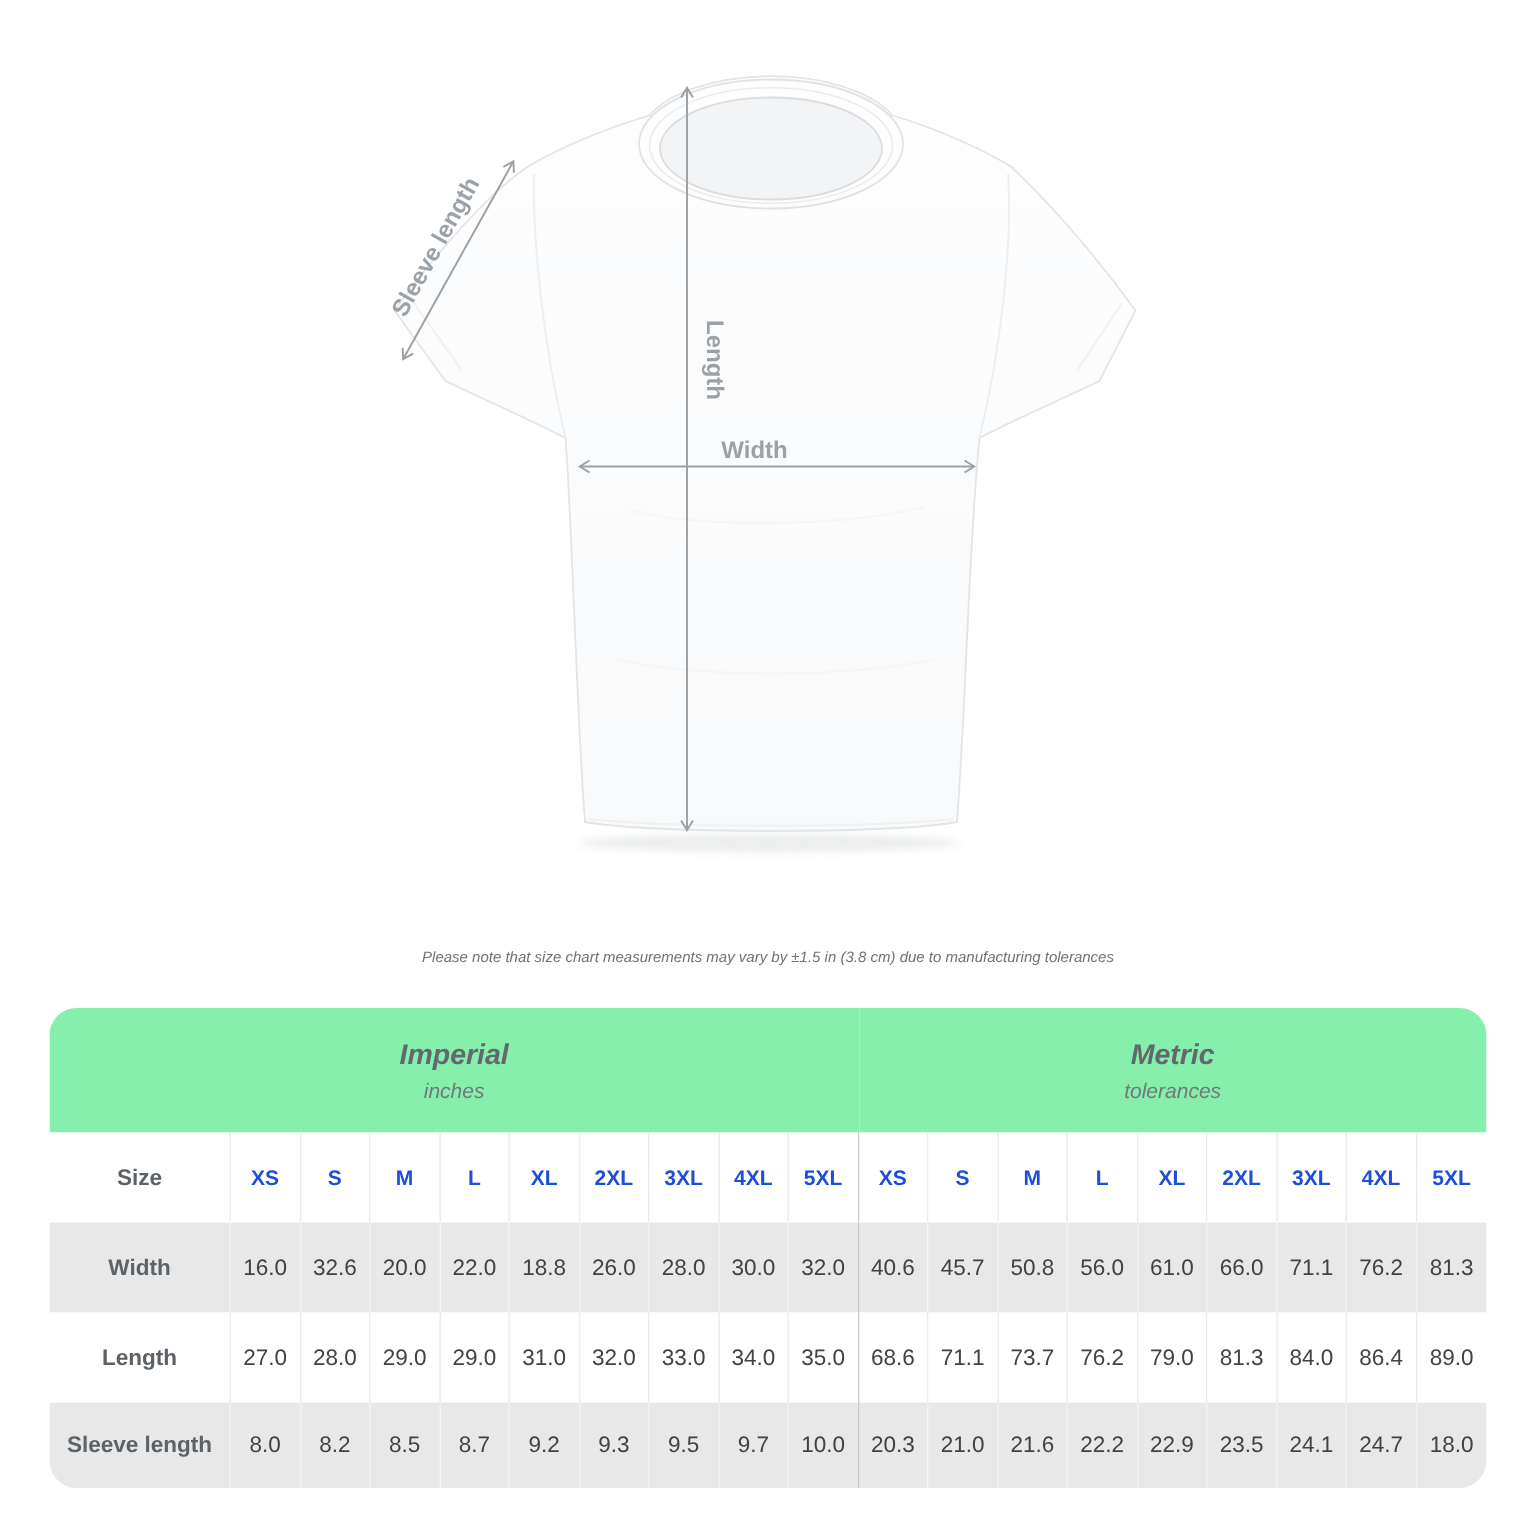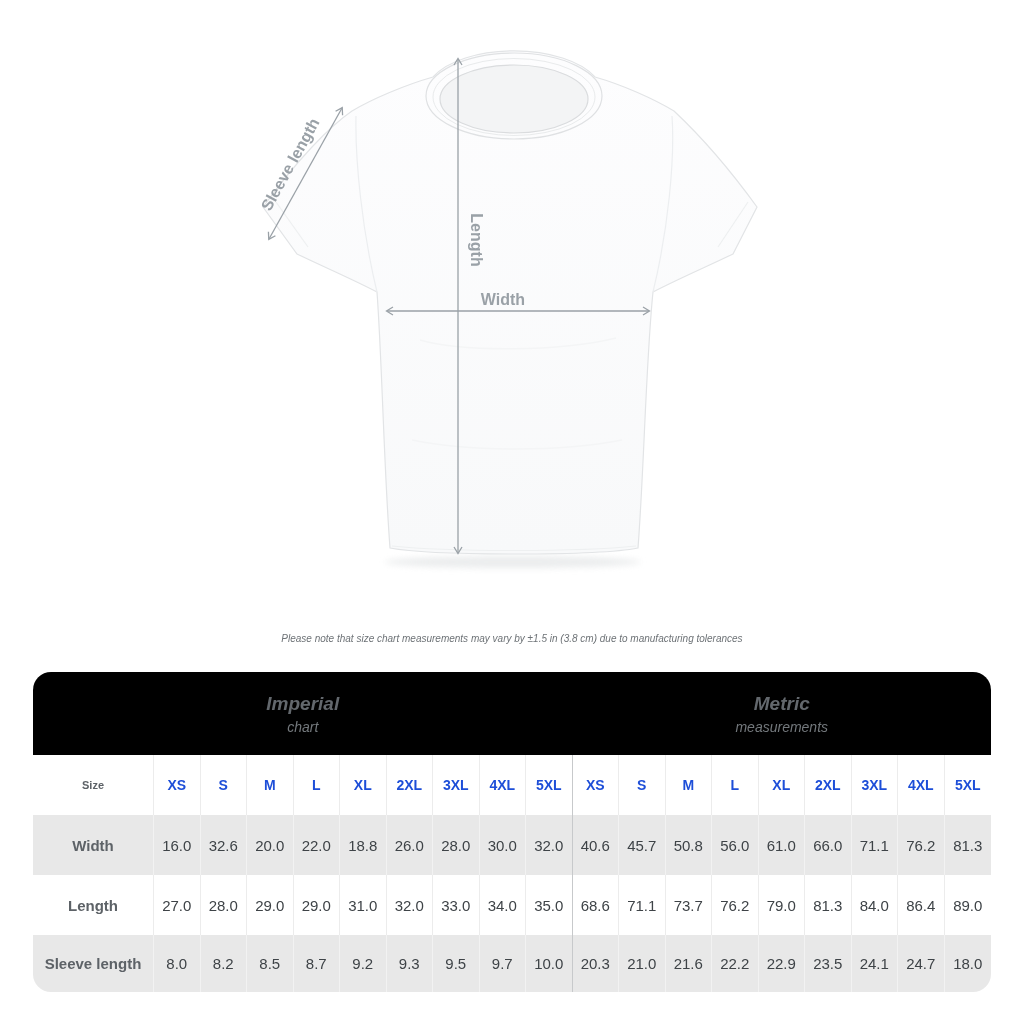--- a/index.html
+++ b/index.html
@@ -11,31 +11,31 @@
 
   .title{position:absolute;top:598px;left:0;width:100%;text-align:center;
     font-size:24px;font-weight:bold;color:#35383c;letter-spacing:.3px}
   .subtitle{position:absolute;top:633px;left:0;width:100%;text-align:center;
     font-size:10px;font-style:italic;color:#6d7276}
 
   .size-table{position:absolute;left:33px;top:672px;width:958px;height:320px;
     border-radius:18px;overflow:hidden;display:grid;
     grid-template-columns:121px repeat(18,1fr);
     grid-template-rows:83px 60px 60px 60px 57px;}
-  .band{background:#000000;display:flex;flex-direction:column;align-items:center;
+  .band{background:#86efac;display:flex;flex-direction:column;align-items:center;
     justify-content:center;row-gap:4px}
   .band.imperial{grid-row:1;grid-column:1 / span 10}
   .band.metric{grid-row:1;grid-column:11 / span 9}
   .g-label{font-size:19px;font-weight:bold;font-style:italic;color:#63686d}
   .g-sub{font-size:14px;font-style:italic;color:#73787c}
 
   .cell{display:flex;align-items:center;justify-content:center;background:#fff;
     border-right:1px solid #ececec;font-size:15px;color:#3e4347}
   .cell.hdr{font-weight:bold;font-size:14px;color:#1d4ed8}
-  .cell.corner{font-weight:bold;font-size:11px;color:#5d6267}
+  .cell.corner{font-weight:bold;font-size:15px;color:#5d6267}
   .cell.rowlabel{font-weight:bold;font-size:15px;color:#5d6267}
   .cell.shade{background:#e8e8e8;border-right-color:#f2f2f2}
   .cell.divider{border-right:1px solid #c7c9cb}
   .cell.last{border-right:none}
 </style>
 </head>
 <body>
 
 <div class="stage">
 
@@ -99,25 +99,25 @@
       <text x="503" y="305" text-anchor="middle">Width</text>
       <text transform="translate(295,167) rotate(-61)" text-anchor="middle">Sleeve length</text>
     </g>
   </svg>
 
   <div class="subtitle">Please note that size chart measurements may vary by ±1.5 in (3.8 cm) due to manufacturing tolerances</div>
 
   <div class="size-table">
     <div class="band imperial">
       <div class="g-label">Imperial</div>
-      <div class="g-sub">chart</div>
+      <div class="g-sub">inches</div>
     </div>
     <div class="band metric">
       <div class="g-label">Metric</div>
-      <div class="g-sub">measurements</div>
+      <div class="g-sub">tolerances</div>
     </div>
 
   <div class="cell corner">Size</div>
       <div class="cell hdr">XS</div>
       <div class="cell hdr">S</div>
       <div class="cell hdr">M</div>
       <div class="cell hdr">L</div>
       <div class="cell hdr">XL</div>
       <div class="cell hdr">2XL</div>
       <div class="cell hdr">3XL</div>

